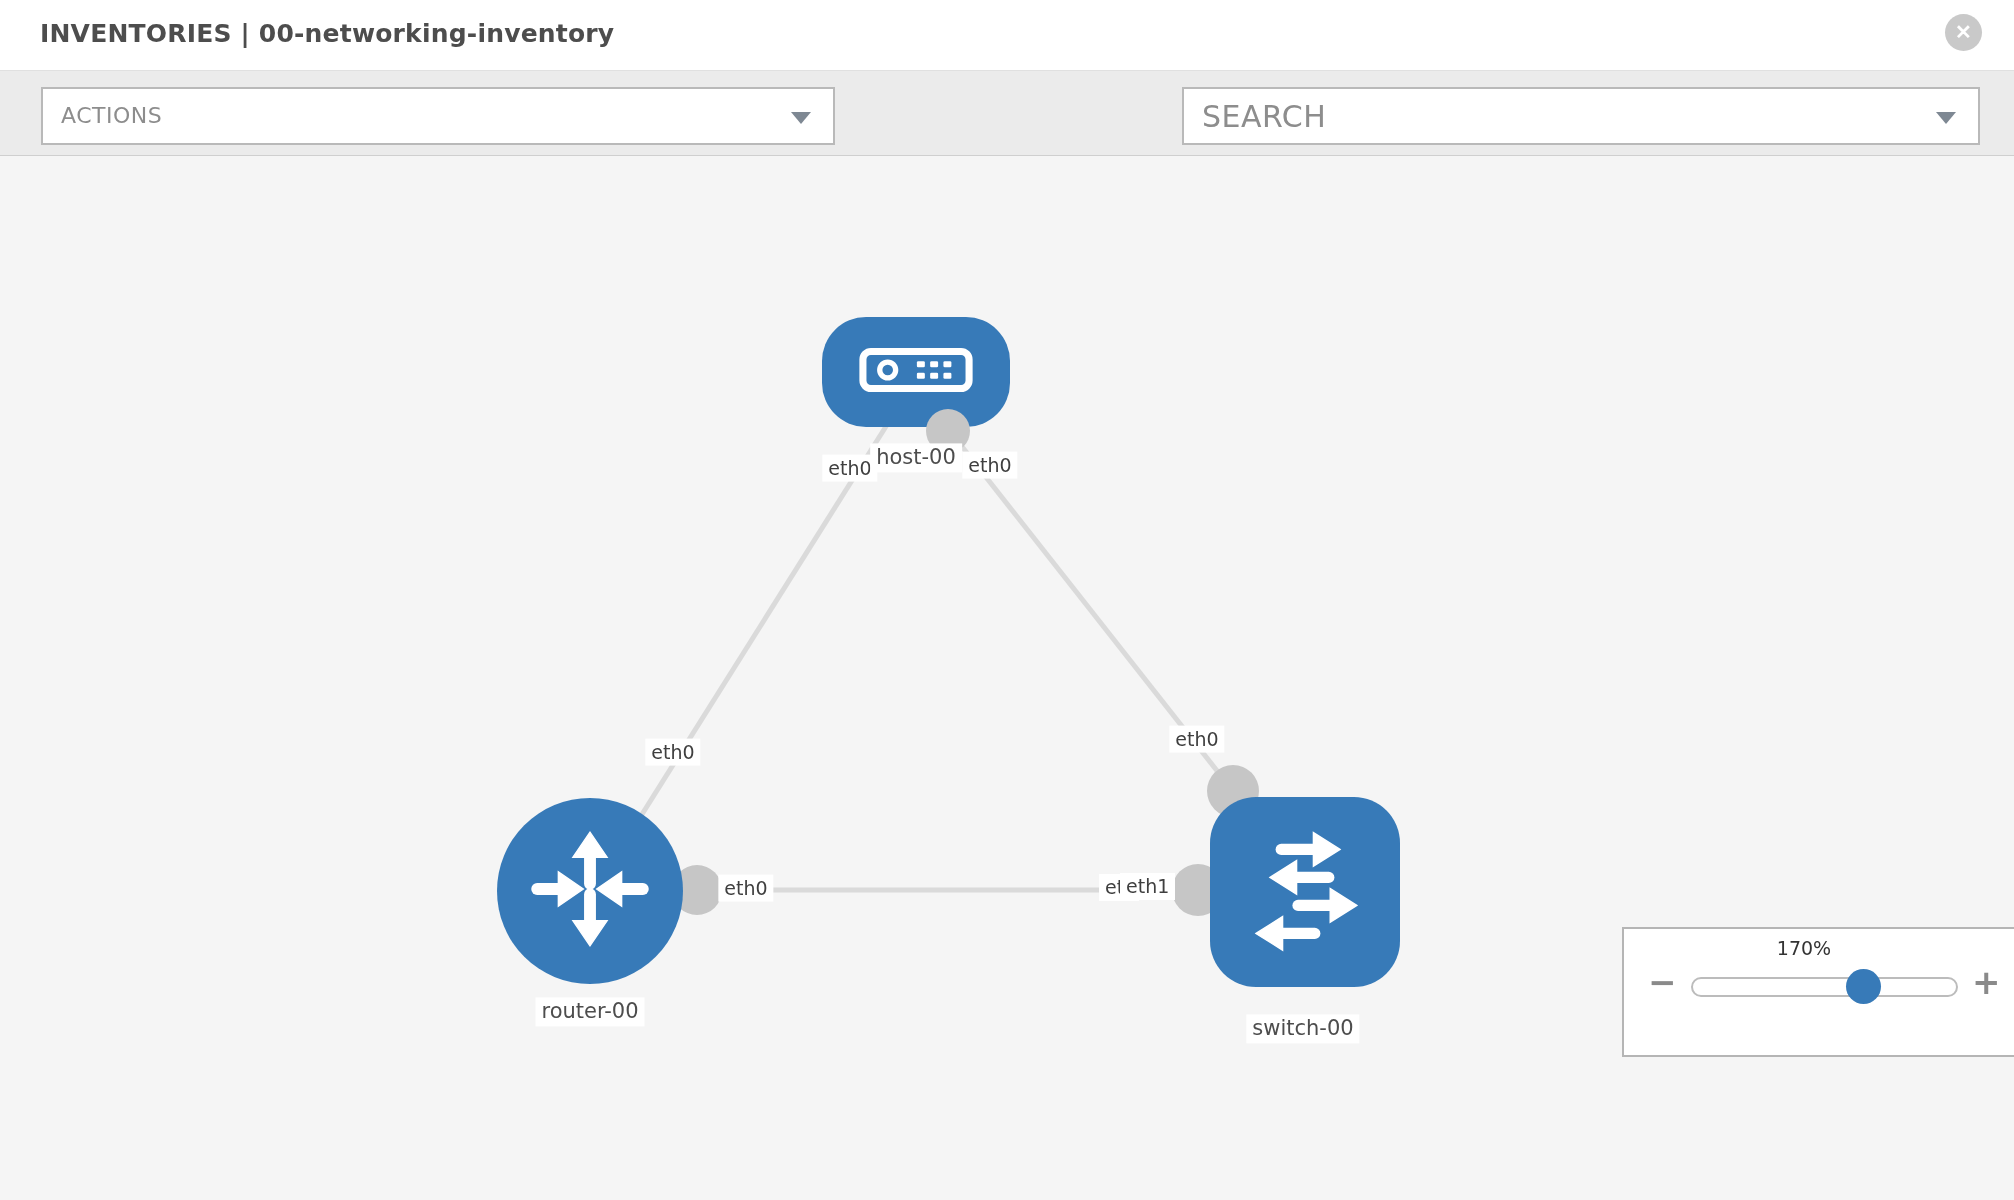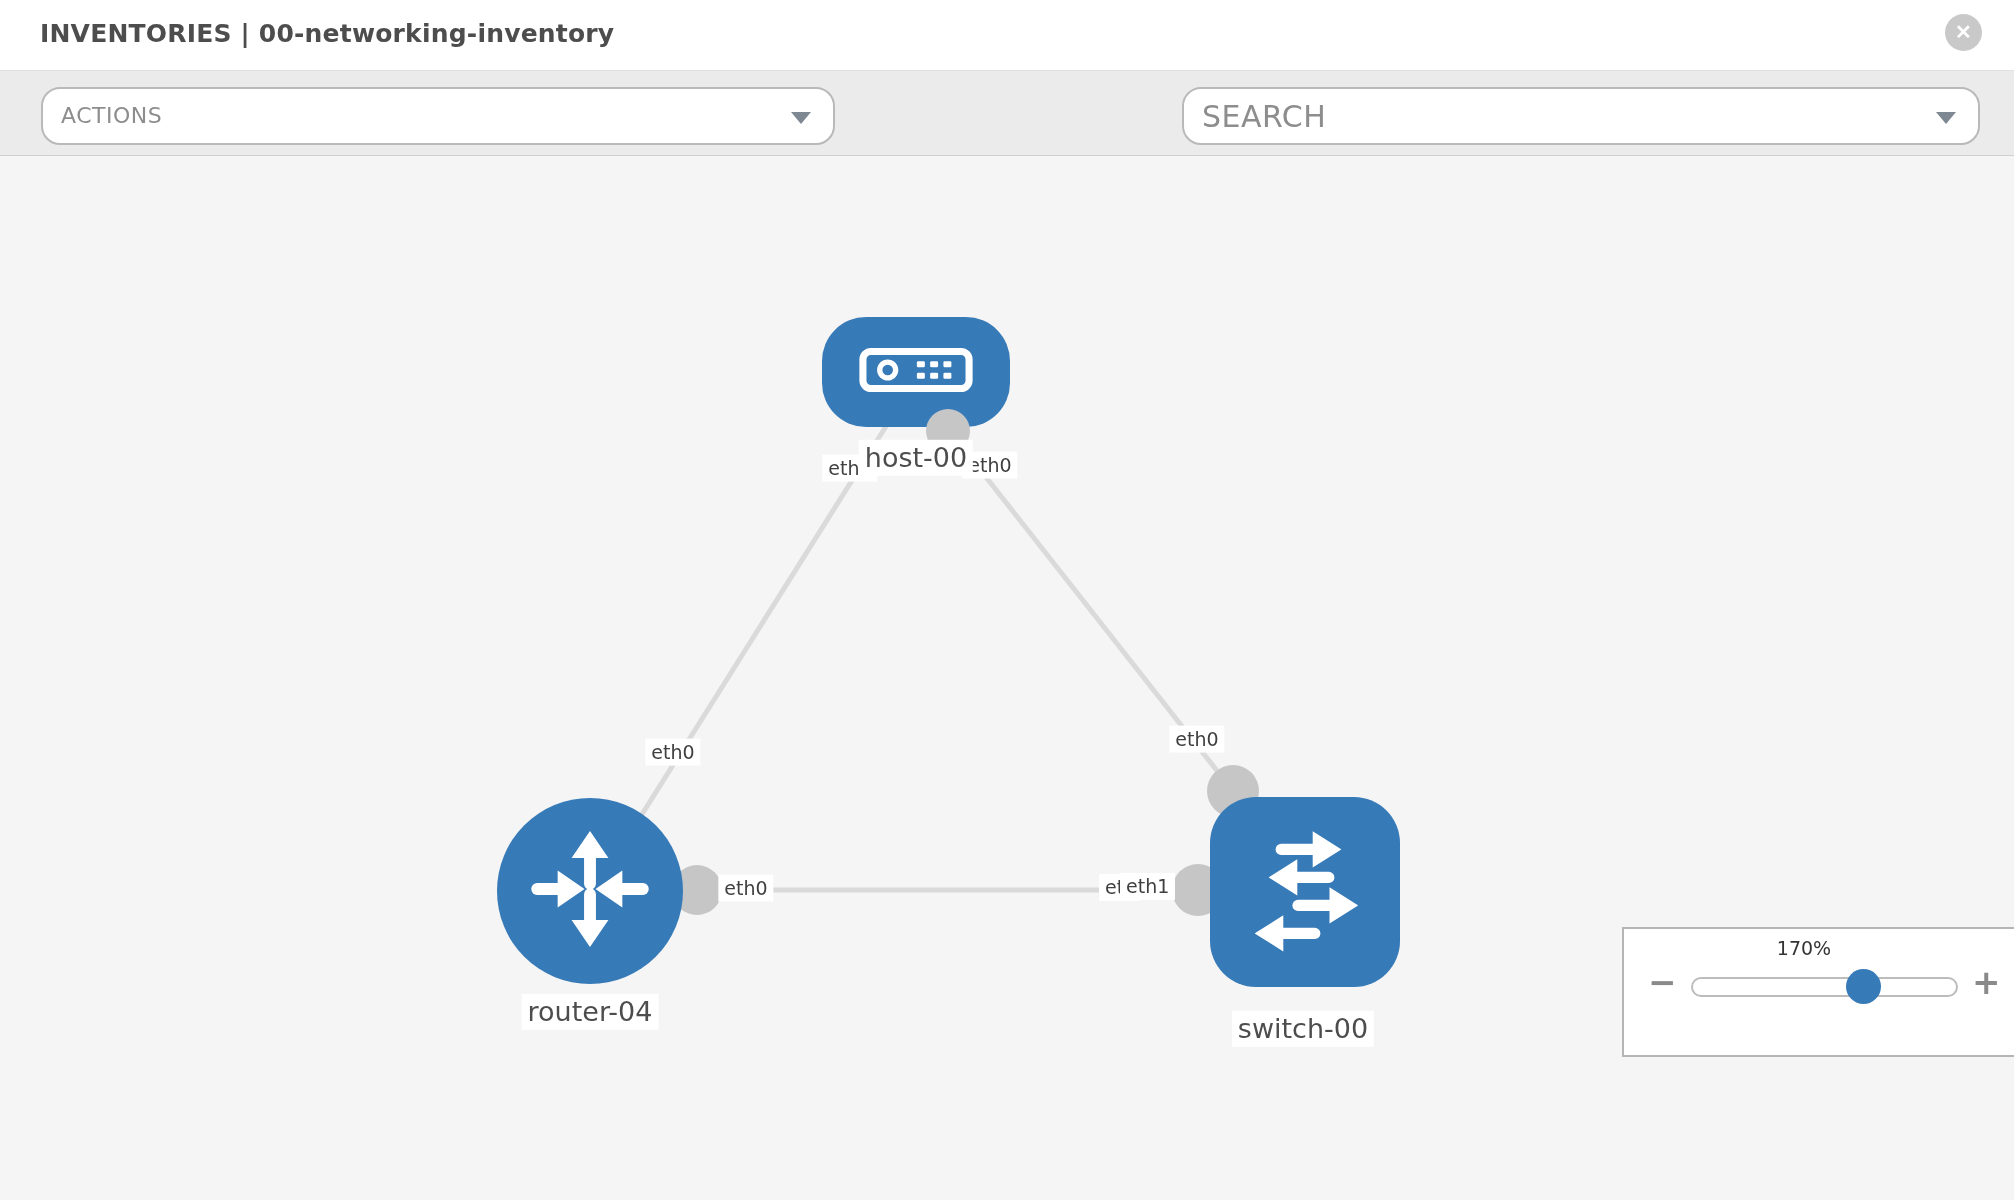--- a/index.html
+++ b/index.html
@@ -11,21 +11,21 @@
           border-bottom:1px solid #e0e0e0;}
   .page-title{position:absolute;left:40px;top:19px;font-size:25px;font-weight:bold;color:#4d4d4d;letter-spacing:.2px;}
   .close-btn{position:absolute;left:1945px;top:14px;width:37px;height:37px;border-radius:50%;
              background:#c9c9c9;color:#fff;font-size:20px;font-weight:bold;line-height:37px;
              text-align:center;cursor:pointer;border:none;padding:0;}
 
   
   .toolbar{position:absolute;left:0;top:71px;width:100%;height:84px;background:#ebebeb;
            border-bottom:1px solid #cfcfcf;}
   .combo{position:absolute;top:16px;height:58px;background:#fff;border:2px solid #b9b9b9;
-         border-radius:19px;box-sizing:border-box;cursor:pointer;}
+         border-radius:0;box-sizing:border-box;cursor:pointer;}
   .combo-actions{left:41px;width:794px;}
   .combo-search{left:1182px;width:798px;}
   .combo-label{position:absolute;left:18px;top:14px;font-size:22px;color:#8d8d8d;letter-spacing:.5px;}
   .search-input{position:absolute;left:0;top:0;width:100%;height:100%;border:none;outline:none;
                 background:transparent;font-family:inherit;font-size:30px;color:#15803d;
                 padding:0 50px 0 18px;box-sizing:border-box;letter-spacing:.5px;}
   .search-input::placeholder{color:#8d8d8d;opacity:1;}
   .caret{position:absolute;right:22px;top:23px;width:0;height:0;
          border-left:10px solid transparent;border-right:10px solid transparent;
          border-top:12px solid #7e8893;}
@@ -38,21 +38,21 @@
   .links-svg{position:absolute;left:0;top:0;z-index:1;}
   .node{position:absolute;background:#377ab8;z-index:2;display:flex;align-items:center;
         justify-content:center;cursor:pointer;}
   .node-host{left:822px;top:161px;width:188px;height:110px;border-radius:44px;}
   .node-router{left:497px;top:642px;width:186px;height:186px;border-radius:50%;}
   .node-switch{left:1210px;top:641px;width:190px;height:190px;border-radius:46px;}
   .port-dot{position:absolute;border-radius:50%;background:#c6c6c6;z-index:3;}
   .chip{position:absolute;background:#fff;color:#3f3f3f;white-space:nowrap;z-index:4;
         padding:2px 6px;line-height:1.2;}
   .chip-center{transform:translate(-50%,-50%);}
-  .node-label{font-size:27px;color:#4d4d4d;z-index:5;}
+  .node-label{font-size:21px;color:#4d4d4d;z-index:5;}
   .eth-label{font-size:19px;}
   .chip-clipped{width:34px;overflow:hidden;padding-right:0;}
 
   
   .zoom-panel{position:absolute;left:1622px;top:927px;width:400px;height:130px;background:#fff;
               border:2px solid #b5b5b5;box-sizing:border-box;z-index:6;}
   .zoom-level{position:absolute;left:0;top:8px;width:360px;text-align:center;font-size:19px;color:#333;}
   .zoom-minus,.zoom-plus{position:absolute;top:36px;font-size:34px;font-weight:bold;color:#8a8a8a;
               background:none;border:none;padding:0;cursor:pointer;line-height:1;font-family:inherit;}
   .zoom-minus{left:24px;}
@@ -181,21 +181,21 @@
 
     <span class="chip chip-center eth-label" style="left:850px;top:312px;">eth0</span>
     <span class="chip chip-center eth-label" style="left:990px;top:309px;">eth0</span>
     <span class="chip chip-center eth-label" style="left:673px;top:596px;">eth0</span>
     <span class="chip chip-center eth-label" style="left:1197px;top:583px;">eth0</span>
     <span class="chip chip-center eth-label" style="left:746px;top:732px;">eth0</span>
     <span class="chip eth-label chip-clipped" style="left:1099px;top:718px;">eth0</span>
     <span class="chip eth-label" style="left:1120px;top:717px;">eth1</span>
 
     <span class="chip chip-center node-label" style="left:916px;top:302px;">host-00</span>
-    <span class="chip chip-center node-label" style="left:590px;top:856px;">router-04</span>
+    <span class="chip chip-center node-label" style="left:590px;top:856px;">router-00</span>
     <span class="chip chip-center node-label" style="left:1303px;top:857px;margin-top:16px;">switch-00</span>
   </div>
 
   <div class="zoom-panel">
     <div class="zoom-level">170%</div>
     <button class="zoom-minus">
       <span>−</span>
     </button>
     <div class="zoom-track"></div>
     <div class="zoom-knob"></div>

